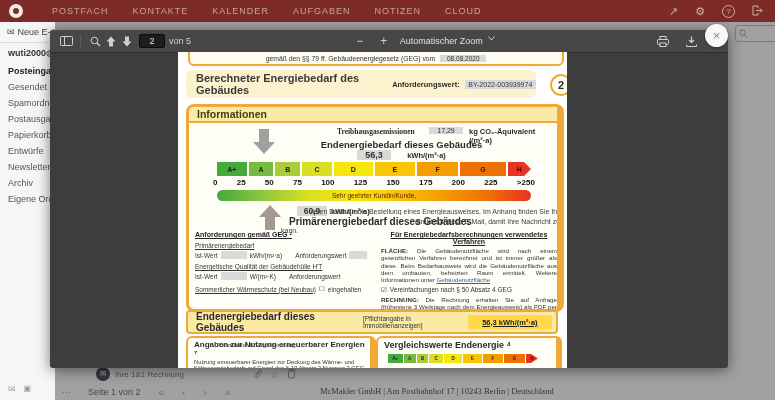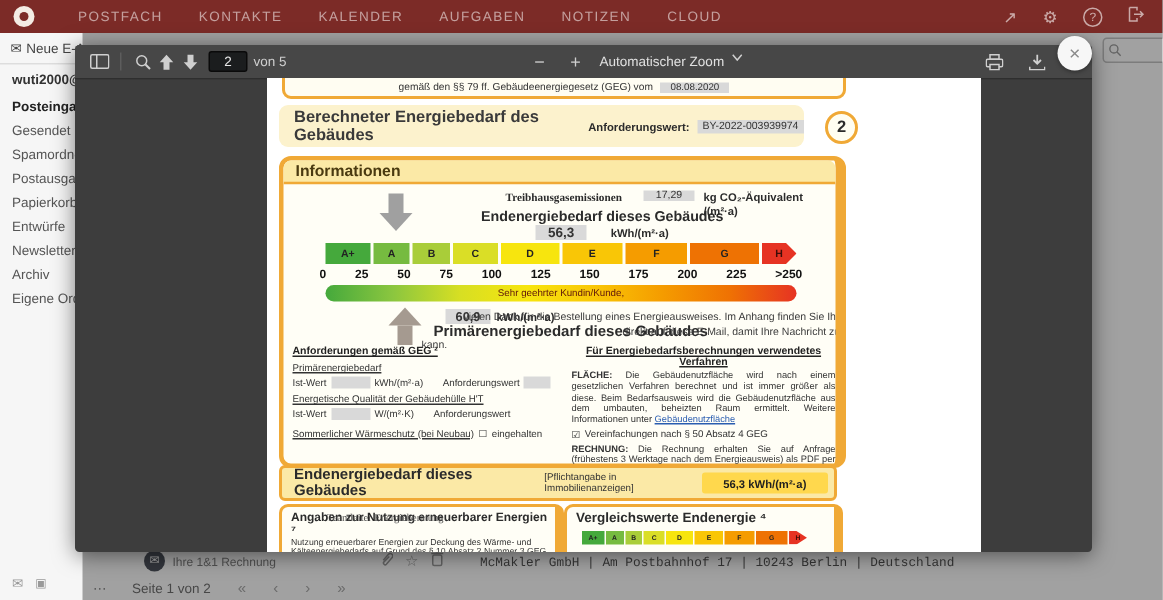--- a/index.html
+++ b/index.html
@@ -33,42 +33,42 @@
   .mailrow{position:absolute;left:0;top:340px;width:255px;height:22px;border-top:1px solid #d0d0d0;
            display:flex;align-items:center;}
   .avatar{width:14px;height:14px;border-radius:50%;background:#2e3440;margin-left:41px;
           color:#fff;font-size:8px;text-align:center;line-height:14px;}
   .mailtitle{font-size:8px;color:#666;margin-left:5px;white-space:nowrap;}
   .rowicons{margin-left:auto;margin-right:14px;display:flex;gap:8px;color:#8a8a8a;align-items:center;}
   .pagebar{position:absolute;left:0;top:362px;width:255px;height:16px;display:flex;align-items:center;
            font-size:9px;color:#555;}
   .pgarrow{color:#9a9a9a;font-size:10px;margin-left:18px;}
   .readpane{position:absolute;left:255px;top:0;width:465px;height:378px;background:#fff;}
-  .mm-footer{position:absolute;left:10px;bottom:20px;font-family:Liberation Mono, monospace;
+  .mm-footer{position:absolute;left:10px;bottom:4px;font-family:Liberation Serif, serif;
              font-size:8.5px;color:#333;margin-top:41px;}
   .searchbox{position:absolute;left:425px;top:3px;width:52px;height:15px;background:#fff;
              border:1px solid #b9b9b9;border-radius:3px;display:flex;align-items:center;padding-left:3px;}
   .dim{position:absolute;left:55px;top:22px;width:720px;height:378px;background:rgba(56,56,56,.47);z-index:5;}
   
   .modal{position:absolute;left:50px;top:30px;width:678px;height:338px;z-index:10;background:#3d3d3d;
          border-radius:3px;overflow:hidden;box-shadow:0 2px 14px rgba(0,0,0,.5);}
   .pdfbar{height:22px;background:#474747;border-bottom:1px solid #2e2e2e;display:flex;
           align-items:center;padding:0 8px;color:#d2d2d2;}
   .pdfbar svg{display:block;}
   .tbtn{display:flex;align-items:center;justify-content:center;width:16px;height:16px;cursor:pointer;}
   .tdiv{width:1px;height:12px;background:#5d5d5d;margin:0 6px;}
   .page-input{width:24px;height:12px;background:#1b1d1e;border:1px solid #0a0a0a;color:#e8e8e8;
               font-size:9px;text-align:center;margin:0 4px;border-radius:2px;padding:0;}
   .vonlbl{font-size:9px;color:#cfcfcf;}
   .zoomgrp{display:flex;align-items:center;gap:8px;margin:0 auto;}
   .zoomlbl{font-size:9px;color:#e0e0e0;display:flex;align-items:flex-start;gap:5px;}
   .rightgrp{display:flex;align-items:center;gap:12px;margin-right:4px;}
   .chevs{font-size:10px;color:#cfcfcf;letter-spacing:-1px;}
   
-  .page{position:absolute;left:128px;top:22px;width:476px;height:316px;background:#fff;overflow:hidden;
+  .page{position:absolute;left:128px;top:22px;width:389px;height:316px;background:#fff;overflow:hidden;
         color:#2b2b2b;}
   .obox{border:2px solid #f0a936;border-radius:6px;background:#fffdf2;}
   .graybox{background:#d9d9d9;color:#333;text-align:center;}
   .hdrband{background:#fbe9a6;border-bottom:2px solid #f0a936;border-radius:5px 5px 0 0;
            font-weight:bold;font-size:10.5px;color:#4a3a10;padding:1px 0 1px 8px;}
   .seg{display:flex;align-items:center;justify-content:center;font-weight:bold;font-size:7px;color:#222;}
   .seg:last-child{clip-path:polygon(0 0,calc(100% - 7px) 0,100% 50%,calc(100% - 7px) 100%,0 100%);color:#3d0d08;}
   .ticks{display:flex;justify-content:space-between;font-weight:bold;font-size:8px;color:#111;}
   .gradbar{background:linear-gradient(90deg,#45a93c,#8bc63f,#d7df23,#f7e50e,#f9c606,#f59c00,#ef7203,#e63323);
            border-radius:6px;display:flex;align-items:center;justify-content:center;}
@@ -357,21 +357,21 @@
             <b>RECHNUNG:</b>
             <span>Die Rechnung erhalten Sie auf Anfrage (frühestens 3 Werktage nach dem Energieausweis) als PDF per E-Mail. Bitte beachten Sie, dass die Zahlung an KLARNA erfolgt. Dazu erhalten Sie von KLARNA Zahlungsinformationen per E-Mail.</span>
           </div>
         </div>
       </div>
     </div>
 
     <div class="abs" style="left:8px;top:258px;width:368px;height:20px;background:#fbe9a6;border:2px solid #f0a936;border-radius:4px;display:flex;align-items:center;">
       <span style="font-weight:bold;font-size:10px;margin-left:8px;">Endenergiebedarf dieses Gebäudes</span>
       <span style="font-size:6.5px;margin-left:4px;color:#333;">[Pflichtangabe in Immobilienanzeigen]</span>
-      <span class="valyellow" style="margin-left:auto;margin-right:4px;width:88px;height:14px;">56,3 kWh/(m²·a)</span>
+      <span class="valyellow" style="margin-left:auto;margin-right:4px;width:88px;height:14px;text-decoration:underline;">56,3 kWh/(m²·a)</span>
     </div>
 
     <div class="abs" style="left:8px;top:284px;width:182px;height:34px;border:2px solid #f0a936;border-right-width:6px;border-radius:6px 6px 0 0;background:#fffef6;">
       <div style="font-weight:bold;font-size:8px;padding:2px 0 0 6px;">Angaben zur Nutzung erneuerbarer Energien ⁷</div>
       <div style="font-size:5.8px;padding:1px 0 0 6px;color:#333;">Nutzung erneuerbarer Energien zur Deckung des Wärme- und</div>
       <div style="font-size:5.8px;padding:0 0 0 6px;color:#333;">Kälteenergiebedarfs auf Grund des § 10 Absatz 2 Nummer 3 GEG</div>
     </div>
     <div class="abs" style="left:198px;top:284px;width:178px;height:34px;border:2px solid #f0a936;border-right-width:6px;border-radius:6px 6px 0 0;background:#fffef6;">
       <div style="font-weight:bold;font-size:9px;padding:2px 0 0 6px;">Vergleichswerte Endenergie ⁴</div>
       <div style="margin:4px 0 0 10px;width:150px;height:9px;display:flex;gap:1px;">

